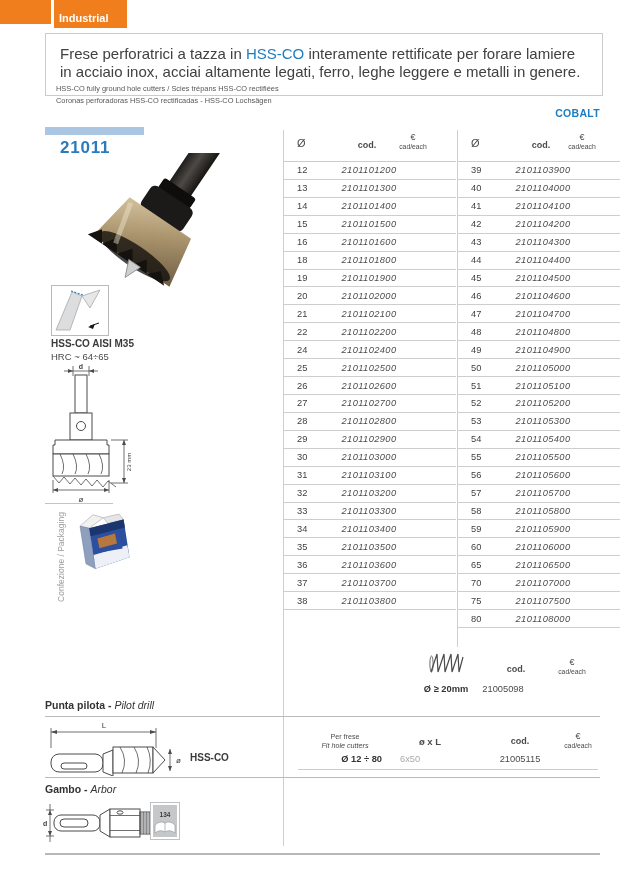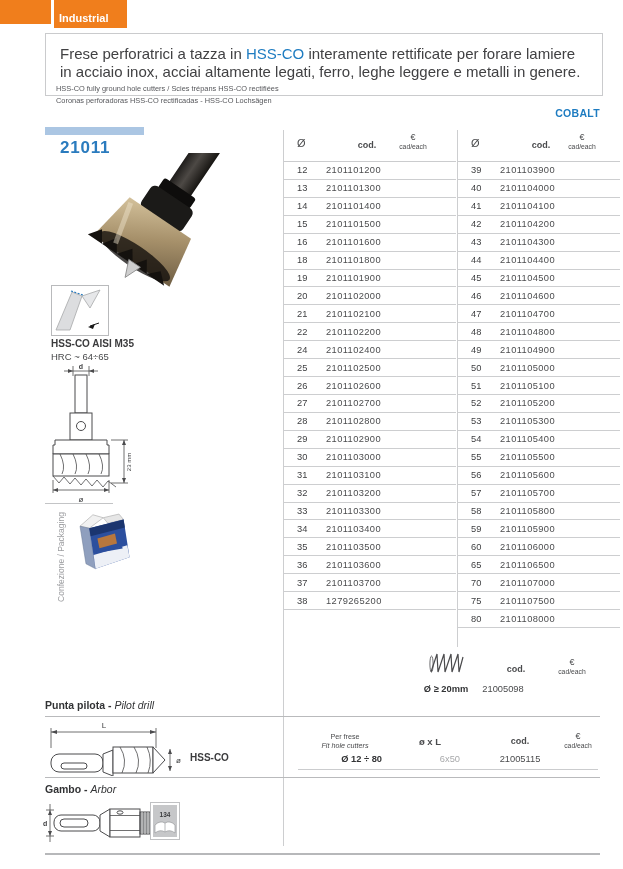--- a/index.html
+++ b/index.html
@@ -41,21 +41,21 @@
   .tgroupB{left:458px;width:162px;}
   .thead{position:relative;height:31px;border-bottom:1px solid #cbccce;}
   .th-d{position:absolute;left:13px;top:7px;font-size:11px;color:#4a4b4d;}
   .th-c{position:absolute;left:40px;top:10px;width:86px;text-align:center;font-size:9px;font-weight:bold;color:#4a4b4d;}
   .th-e{position:absolute;left:105px;top:3px;width:48px;text-align:center;line-height:1;}
   .tgroupB .th-e{left:100px;}
   .th-e .eur{display:block;font-size:9px;color:#4a4b4d;}
   .th-e .unit{display:block;font-size:6.8px;margin-top:2px;color:#4a4b4d;}
   .trow{display:flex;align-items:center;height:17.93px;border-bottom:1px solid #cdced0;box-sizing:border-box;}
   .c-d{width:29px;padding-left:13px;font-size:9.3px;color:#3e3f41;}
-  .c-c{width:86px;text-align:left;font-size:9.3px;letter-spacing:0.4px;color:#4b4c4e;}
+  .c-c{width:86px;text-align:center;font-size:9.3px;letter-spacing:0.4px;color:#4b4c4e;font-style:italic;}
   .c-p{flex:1;}
   
   .spring-svg{left:428px;top:651px;}
   .spring-cod{left:494px;top:664px;width:44px;text-align:center;font-size:9px;font-weight:bold;}
   .spring-eur{left:550px;top:657px;width:44px;text-align:center;font-size:9px;}
   .spring-unit{left:550px;top:668px;width:44px;text-align:center;font-size:6.8px;}
   .spring-size{left:408px;top:684px;width:76px;text-align:center;font-size:9.3px;font-weight:bold;color:#333436;}
   .spring-code{left:468px;top:684px;width:70px;text-align:center;font-size:9.3px;}
   
   .sec-head{font-size:10.5px;color:#323335;}
@@ -64,21 +64,21 @@
   .pilot-head{left:45px;top:699px;}
   .pilot-svg{left:42px;top:718px;}
   .pilot-mat{left:190px;top:752px;font-size:10px;font-weight:bold;color:#3b3b3d;}
   .p-c1a{left:305px;top:732px;width:80px;text-align:center;font-size:7.2px;}
   .p-c1b{left:305px;top:741px;width:80px;text-align:center;font-size:7.2px;font-style:italic;}
   .p-c2{left:400px;top:736px;width:60px;text-align:center;font-size:9.5px;font-weight:600;}
   .p-cod{left:490px;top:736px;width:60px;text-align:center;font-size:9px;font-weight:bold;}
   .p-eur{left:556px;top:731px;width:44px;text-align:center;font-size:9px;}
   .p-unit{left:556px;top:742px;width:44px;text-align:center;font-size:6.8px;}
   .p-range{left:308px;top:754px;width:74px;text-align:right;font-size:9.3px;font-weight:bold;color:#333436;}
-  .p-dim{left:400px;top:754px;width:60px;text-align:right;font-size:9.3px;color:#a8a9ab;}
+  .p-dim{left:400px;top:754px;width:60px;text-align:left;font-size:9.3px;color:#a8a9ab;}
   .p-code{left:490px;top:754px;width:60px;text-align:center;font-size:9.3px;}
   
   .arbor-head{left:45px;top:783px;}
   .arbor-svg{left:42px;top:796px;}
   .badge{left:150px;top:802px;width:30px;height:38px;border:1px solid #c0c1c3;background:#fff;
          box-sizing:border-box;padding:2px;}
   .badge-inner{width:100%;height:100%;background:#c6c7c9;position:relative;}
   svg text{font-family:"Liberation Sans",sans-serif;fill:#3c3d3f;}
   svg .dim{stroke:#4b4b4d;stroke-width:0.8;fill:none;}
   svg .part{stroke:#4b4b4d;stroke-width:1;fill:#ffffff;}
@@ -313,21 +313,21 @@
           <span class="c-c">2101103600</span>
           <span class="c-p"></span>
         </div>
         <div class="trow">
           <span class="c-d">37</span>
           <span class="c-c">2101103700</span>
           <span class="c-p"></span>
         </div>
         <div class="trow">
           <span class="c-d">38</span>
-          <span class="c-c">1279265200</span>
+          <span class="c-c">2101103800</span>
           <span class="c-p"></span>
         </div>
       </div>
   </div>
 
   <div class="abs tgroup tgroupB">
     <div class="thead">
       <span class="th-d">Ø</span>
       <span class="th-c">cod.</span>
       <span class="th-e">

